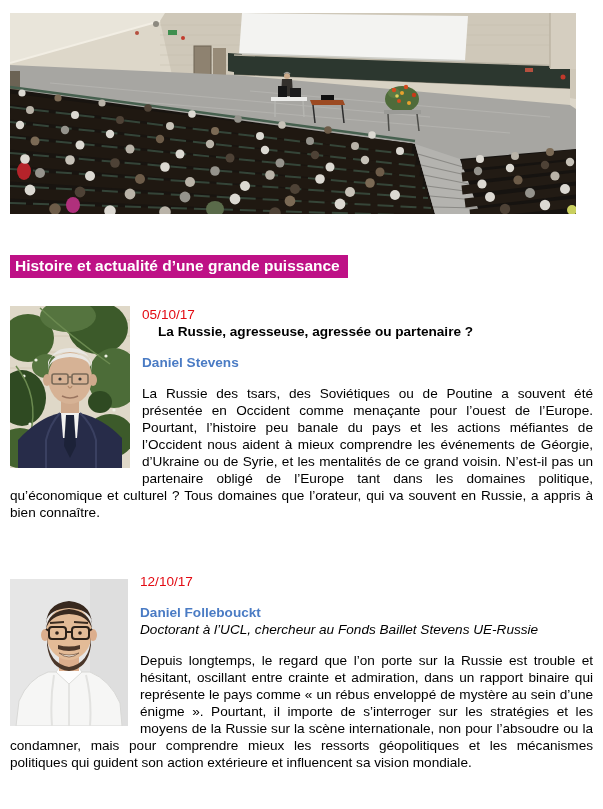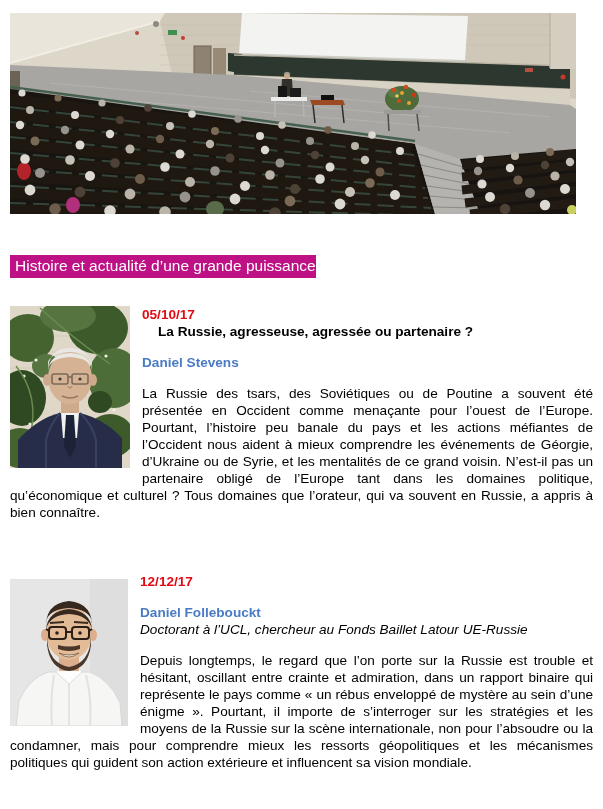--- a/index.html
+++ b/index.html
@@ -12,34 +12,34 @@
   }
   .page{padding:13px 10px 18px 10px;}
 
   .hero{margin:0 0 41px 0;width:566px;height:201px;overflow:hidden;}
   .hero svg{display:block;}
 
   .banner{
     display:inline-block;
     background:var(--header-bg,#be1186);
     color:#fff;
-    font-weight:normal;
+    font-weight:bold;
     font-size:15.5px;
     line-height:1;
-    padding:3px 0 4px 5px;
+    padding:3px 8px 4px 5px;
     margin:0 0 28px 0;
   }
 
   .lecture{overflow:hidden;margin-bottom:38px;}
   .portrait{float:left;margin:0 12px 6px 0;}
   .portrait svg{display:block;}
   .portrait.p2{margin-top:6px;}
 
   .lecture p{margin:0 0 14px 0;line-height:17px;}
-  .datetitle .date{color:var(--date-red,#e30b13);font-weight:bold;}
+  .datetitle .date{color:var(--date-red,#e30b13);font-weight:normal;}
   .datetitle .title{font-weight:bold;margin-left:16px;}
   .speaker .name{color:var(--name-blue,#4a7bc4);font-weight:bold;}
   .speaker .role{font-style:italic;}
   .desc{text-align:justify;}
 </style>
 </head>
 <body>
 
 <div class="page">
 
@@ -349,22 +349,22 @@
         <line x1="79" y1="52" x2="82" y2="50" stroke="#2b2018" stroke-width="2"></line>
         <circle cx="47" cy="54" r="1.8" fill="#2e211a"></circle>
           <circle cx="70" cy="54" r="1.8" fill="#2e211a"></circle>
         <path d="M40,44 L54,43" stroke="#3a2b20" stroke-width="2"></path>
         <path d="M64,43 L78,44" stroke="#3a2b20" stroke-width="2"></path>
 
         <path d="M49,74 Q59,82 69,74 Q59,78 49,74 Z" fill="#f4efe6" stroke="#7a5b44" stroke-width="0.8"></path>
       </svg>
     </div>
     <p class="datetitle">
-      <span class="date">12/12/17</span><br>
+      <span class="date">12/10/17</span><br>
     </p>
     <p class="speaker">
       <span class="name">Daniel Follebouckt</span><br>
-      <span class="role">Doctorant à l’UCL, chercheur au Fonds Baillet Latour UE-Russie</span>
+      <span class="role">Doctorant à l’UCL, chercheur au Fonds Baillet Stevens UE-Russie</span>
     </p>
     <p class="desc">Depuis longtemps, le regard que l’on porte sur la Russie est trouble et hésitant, oscillant entre crainte et admiration, dans un rapport binaire qui représente le pays comme « un rébus enveloppé de mystère au sein d’une énigme ». Pourtant, il importe de s’interroger sur les stratégies et les moyens de la Russie sur la scène internationale, non pour l’absoudre ou la condamner, mais pour comprendre mieux les ressorts géopolitiques et les mécanismes politiques qui guident son action extérieure et influencent sa vision mondiale.</p>
   </section>
 
 </div>
 
 </body></html>

